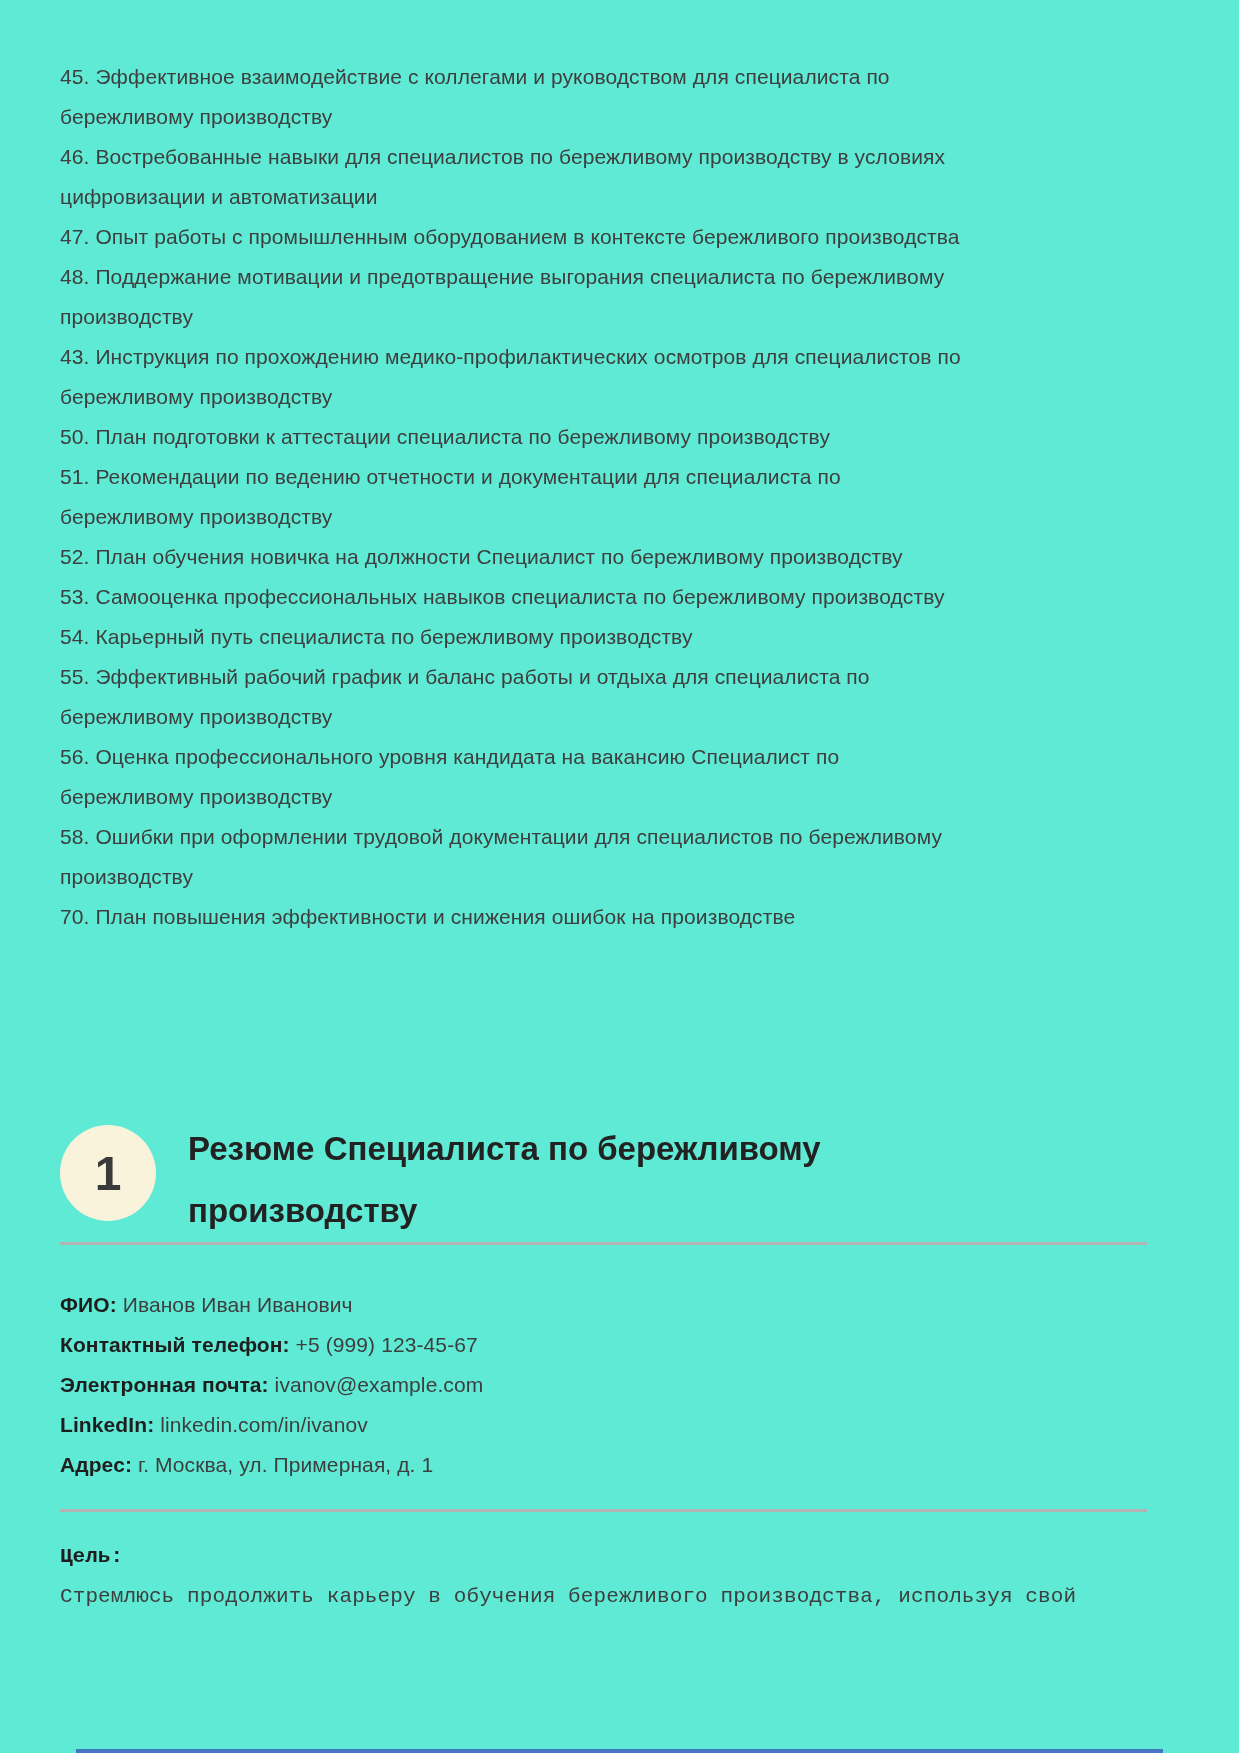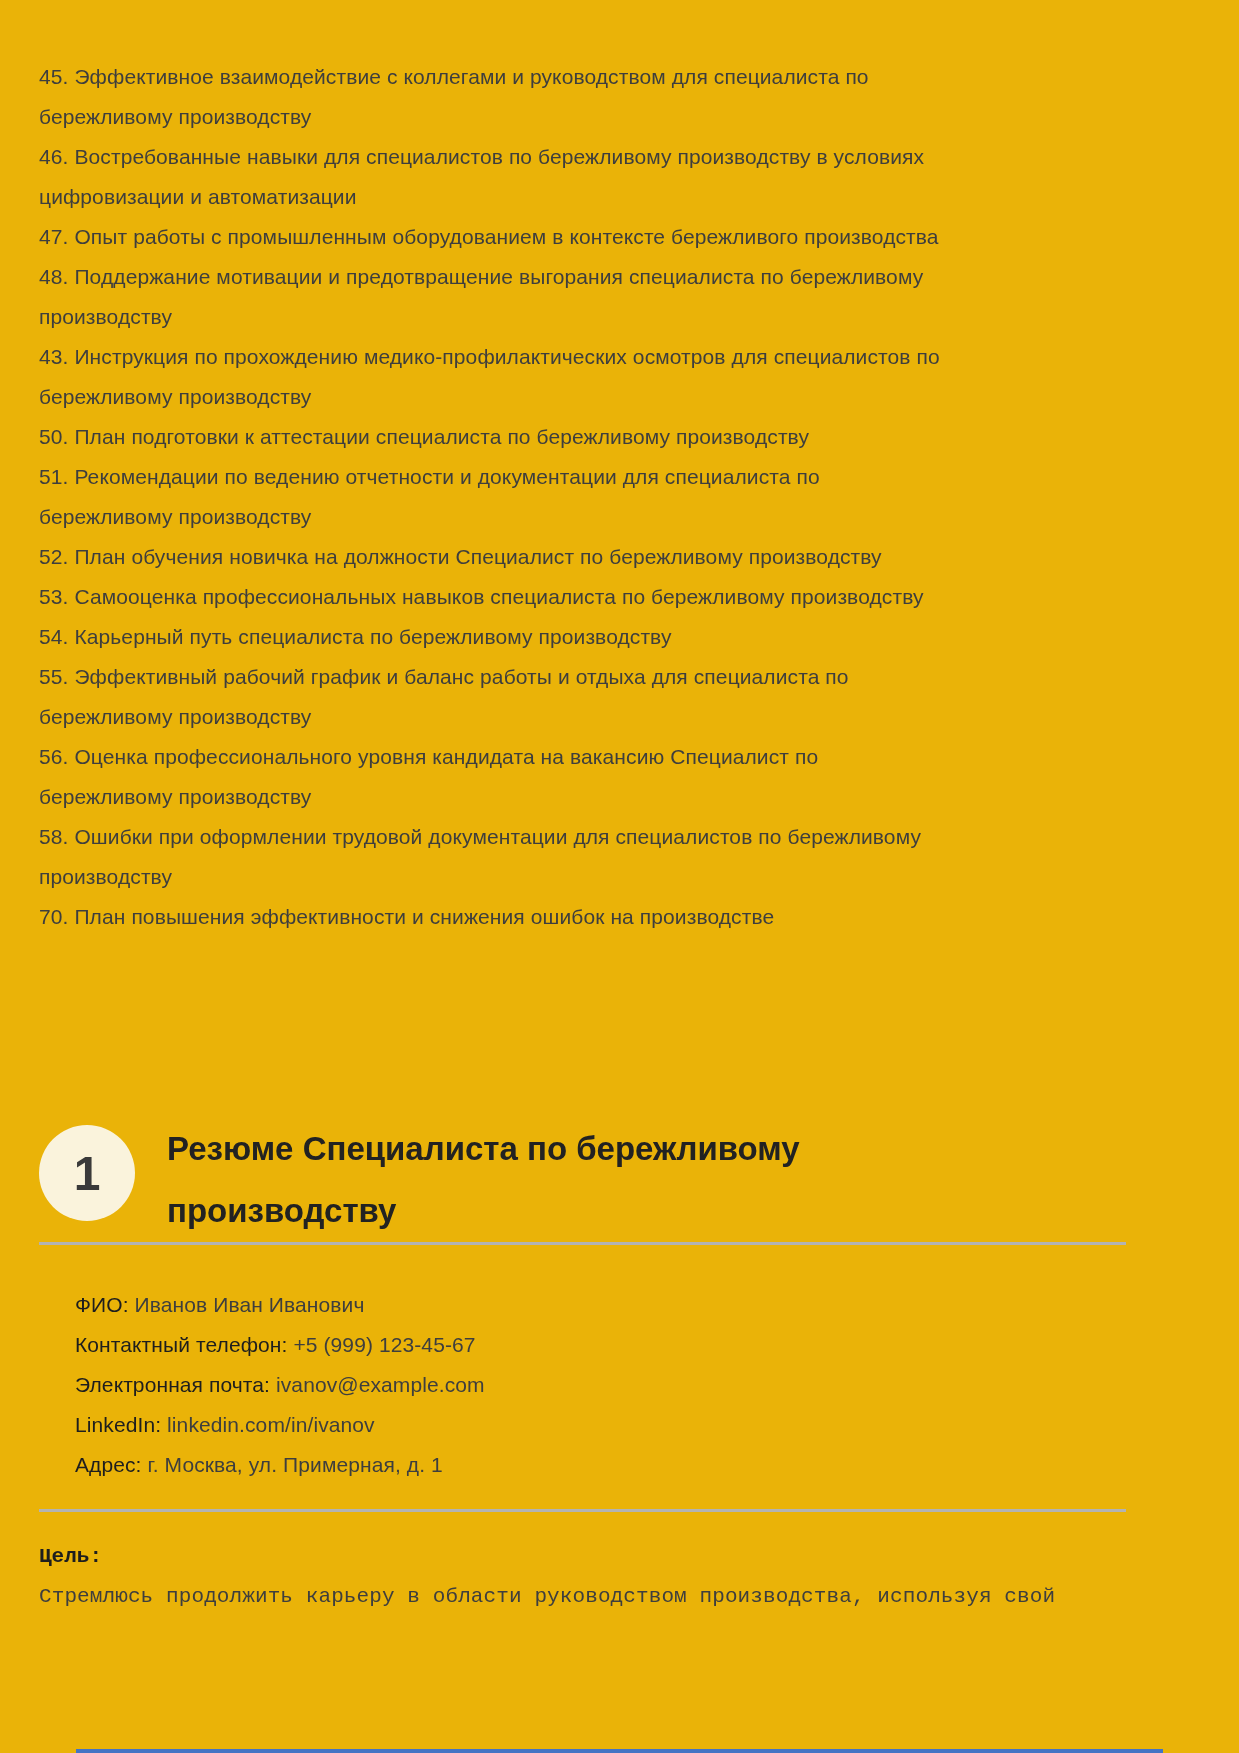--- a/index.html
+++ b/index.html
@@ -5,24 +5,24 @@
   html, body {
     margin: 0;
     padding: 0;
     background: #ffffff;
     font-family: "Liberation Sans", "DejaVu Sans", sans-serif;
   }
   .page {
     position: relative;
     width: 1239px;
     height: 1753px;
-    background: #eab308;
+    background: #5eead4;
     overflow: hidden;
     box-sizing: border-box;
-    padding: 0 39px;
+    padding: 0 60px;
   }
   .content {
     width: 1087px;
   }
   
   .toc-list {
     margin-top: 57px;
     width: 1064px;
   }
   .toc-item {
@@ -74,23 +74,22 @@
     margin-top: 40px;
   }
   .contact-row {
     margin: 0;
     font-size: 21px;
     line-height: 40px;
     letter-spacing: 0.1px;
     color: #3e3e3e;
   }
   .contact-label {
-    font-weight: 400;
+    font-weight: 700;
     color: #1e1e1e;
-    margin-left: 36px;
   }
   
   .objective {
     margin-top: 25px;
     font-family: Liberation Mono, monospace;
   }
   .objective-label {
     margin: 0;
     font-size: 21px;
     line-height: 40px;
@@ -158,19 +157,19 @@
       <p class="contact-row"><span class="contact-label">Контактный телефон:</span><span> +5 (999) 123-45-67</span></p>
       <p class="contact-row"><span class="contact-label">Электронная почта:</span><span> ivanov@example.com</span></p>
       <p class="contact-row"><span class="contact-label">LinkedIn:</span><span> linkedin.com/in/ivanov</span></p>
       <p class="contact-row"><span class="contact-label">Адрес:</span><span> г. Москва, ул. Примерная, д. 1</span></p>
     </div>
 
     <hr class="divider divider-2">
 
     <div class="objective">
       <p class="objective-label">Цель:</p>
-      <p class="objective-text">Стремлюсь продолжить карьеру в области руководством производства, используя свой</p>
+      <p class="objective-text">Стремлюсь продолжить карьеру в обучения бережливого производства, используя свой</p>
     </div>
 
   </div>
 
   <div class="accent-bar"></div>
 </div>
 
 </body></html>

